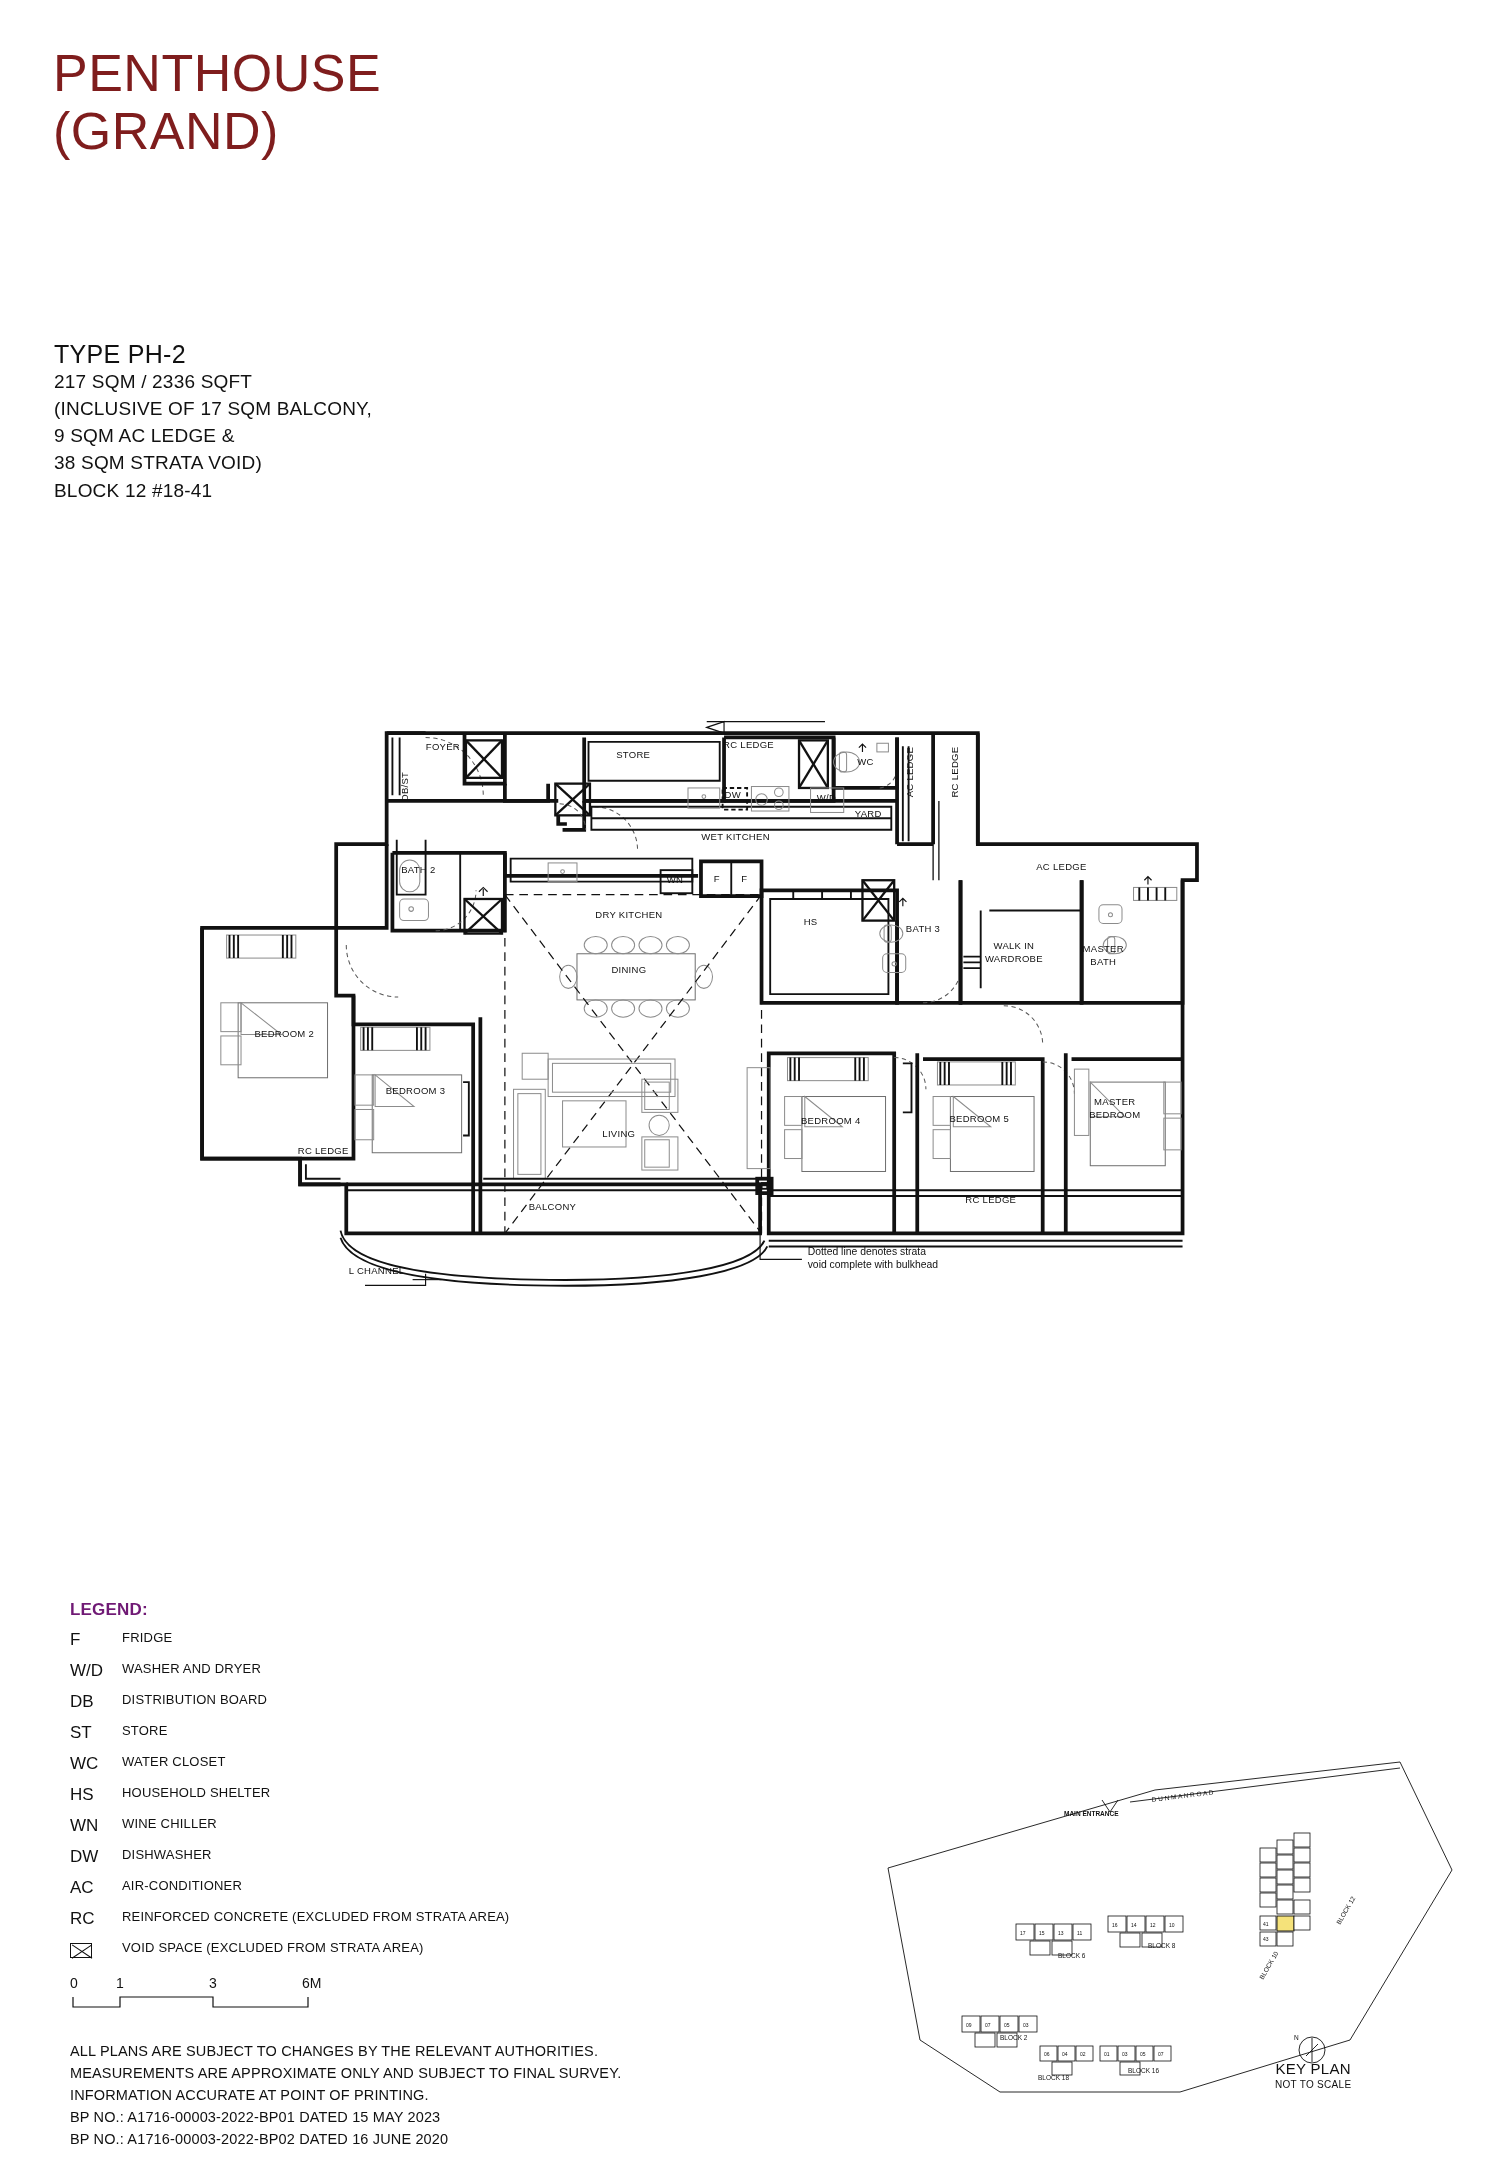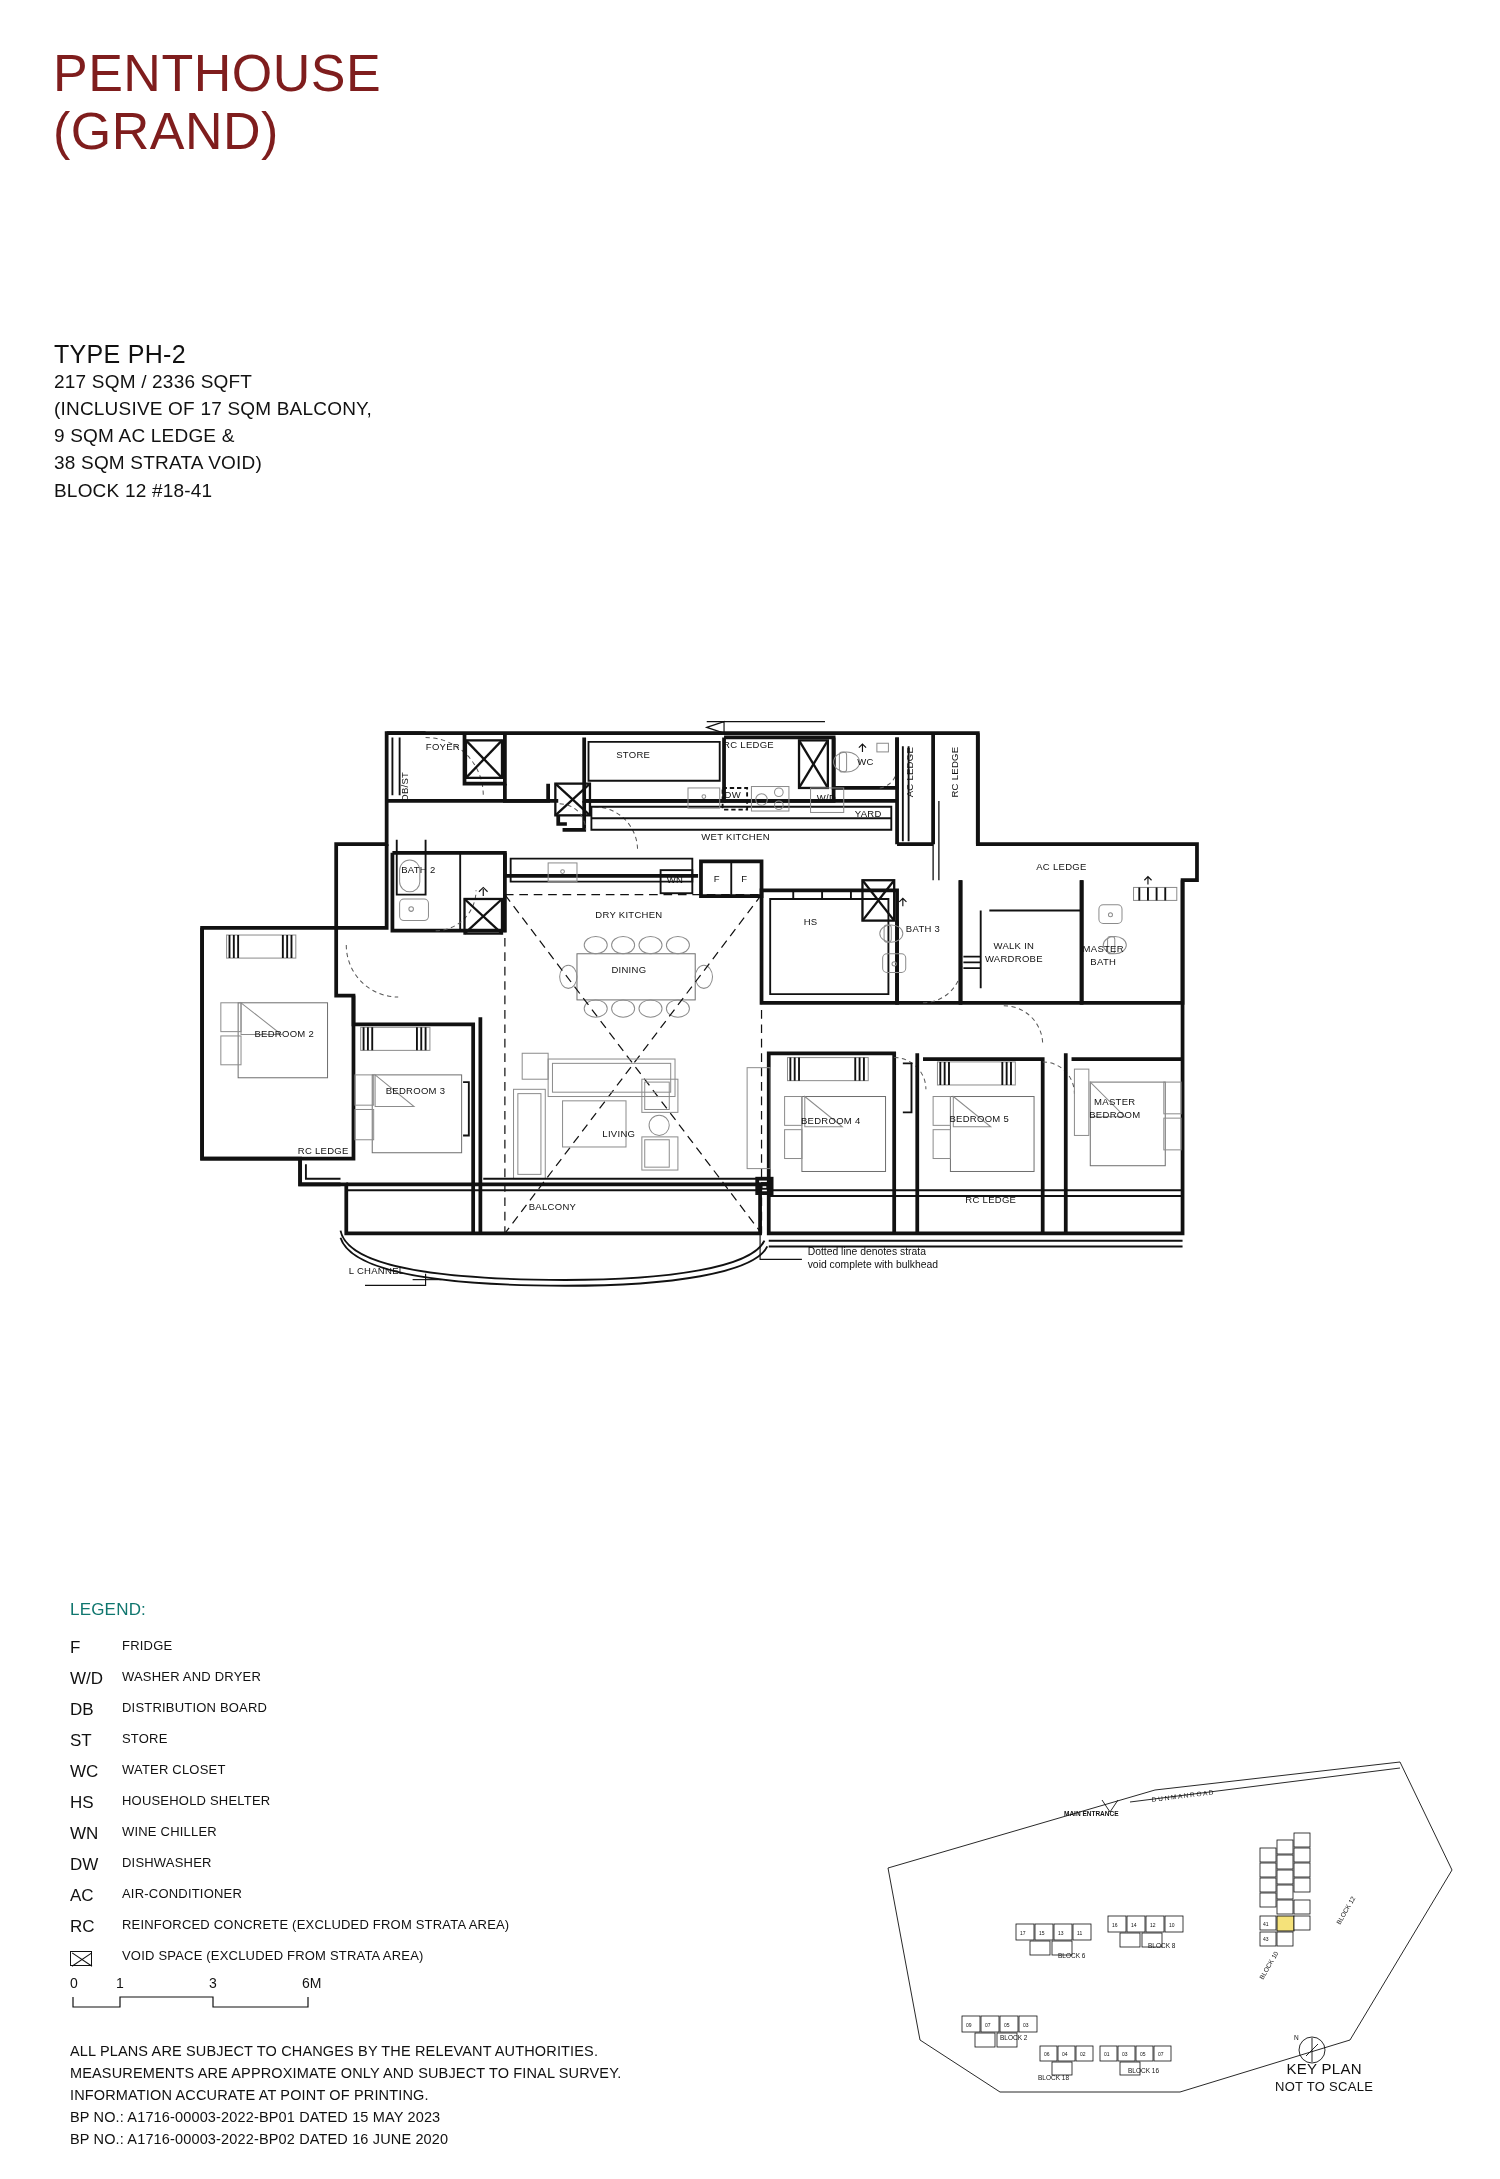--- a/index.html
+++ b/index.html
@@ -23,21 +23,21 @@
   #type-name { font-size:25px; font-weight:400; letter-spacing:0.3px; color:#111; }
   .type-line { font-size:19px; font-weight:300; letter-spacing:0.2px; line-height:1.42; color:#111; }
   #type-unit { margin-top:1px; }
 
   
   #floorplan-wrap { position:absolute; left:0; top:700px; width:1500px; height:620px; }
   #floorplan { display:block; }
 
   
   #legend { position:absolute; left:70px; top:1600px; }
-  #legend-title { font-size:17px; font-weight:400; letter-spacing:0.2px; margin-bottom:18px; color:#0f766e; }
+  #legend-title { font-size:17px; font-weight:700; letter-spacing:0.2px; margin-bottom:10px; color:#701a75; }
   .legend-row { display:flex; align-items:flex-start; margin-bottom:11px; }
   .legend-abbr { width:52px; flex:0 0 52px; font-size:17px; font-weight:300; color:#111; }
   .legend-desc { font-size:13px; font-weight:300; color:#111; letter-spacing:0.2px; }
   .legend-swatch {
     width:22px; height:15px; border:1.3px solid #111; position:relative;
     margin-top:3px; flex:0 0 22px;
   }
   .legend-swatch::before, .legend-swatch::after {
     content:""; position:absolute; left:-1px; top:50%; width:24px; height:1.3px; background:#111;
     transform-origin:center;
@@ -51,21 +51,21 @@
   .scale-labels { position:relative; height:20px; }
   .scale-labels span { position:absolute; font-size:14px; font-weight:300; color:#111; top:0; }
 
   
   #disclaimer { position:absolute; left:70px; top:2040px; font-size:14.5px; font-weight:300; line-height:1.52; color:#111; letter-spacing:0.15px; }
 
   
   #keyplan-wrap { position:absolute; left:880px; top:1740px; width:580px; height:390px; }
   #keyplan-caption { position:absolute; left:1275px; top:2060px; text-align:center; }
   #keyplan-title { font-size:15px; font-weight:400; color:#111; letter-spacing:0.3px; }
-  #keyplan-sub { font-size:13px; font-weight:300; color:#111; letter-spacing:0.3px; margin-top:2px; }
+  #keyplan-sub { font-size:10px; font-weight:300; color:#111; letter-spacing:0.3px; margin-top:2px; }
 </style>
 </head>
 <body>
 
 <div id="page-title">PENTHOUSE
 (GRAND)</div>
 
 <div id="type-block">
   <div id="type-name">TYPE PH-2</div>
   <div class="type-line">217 SQM / 2336 SQFT</div>

